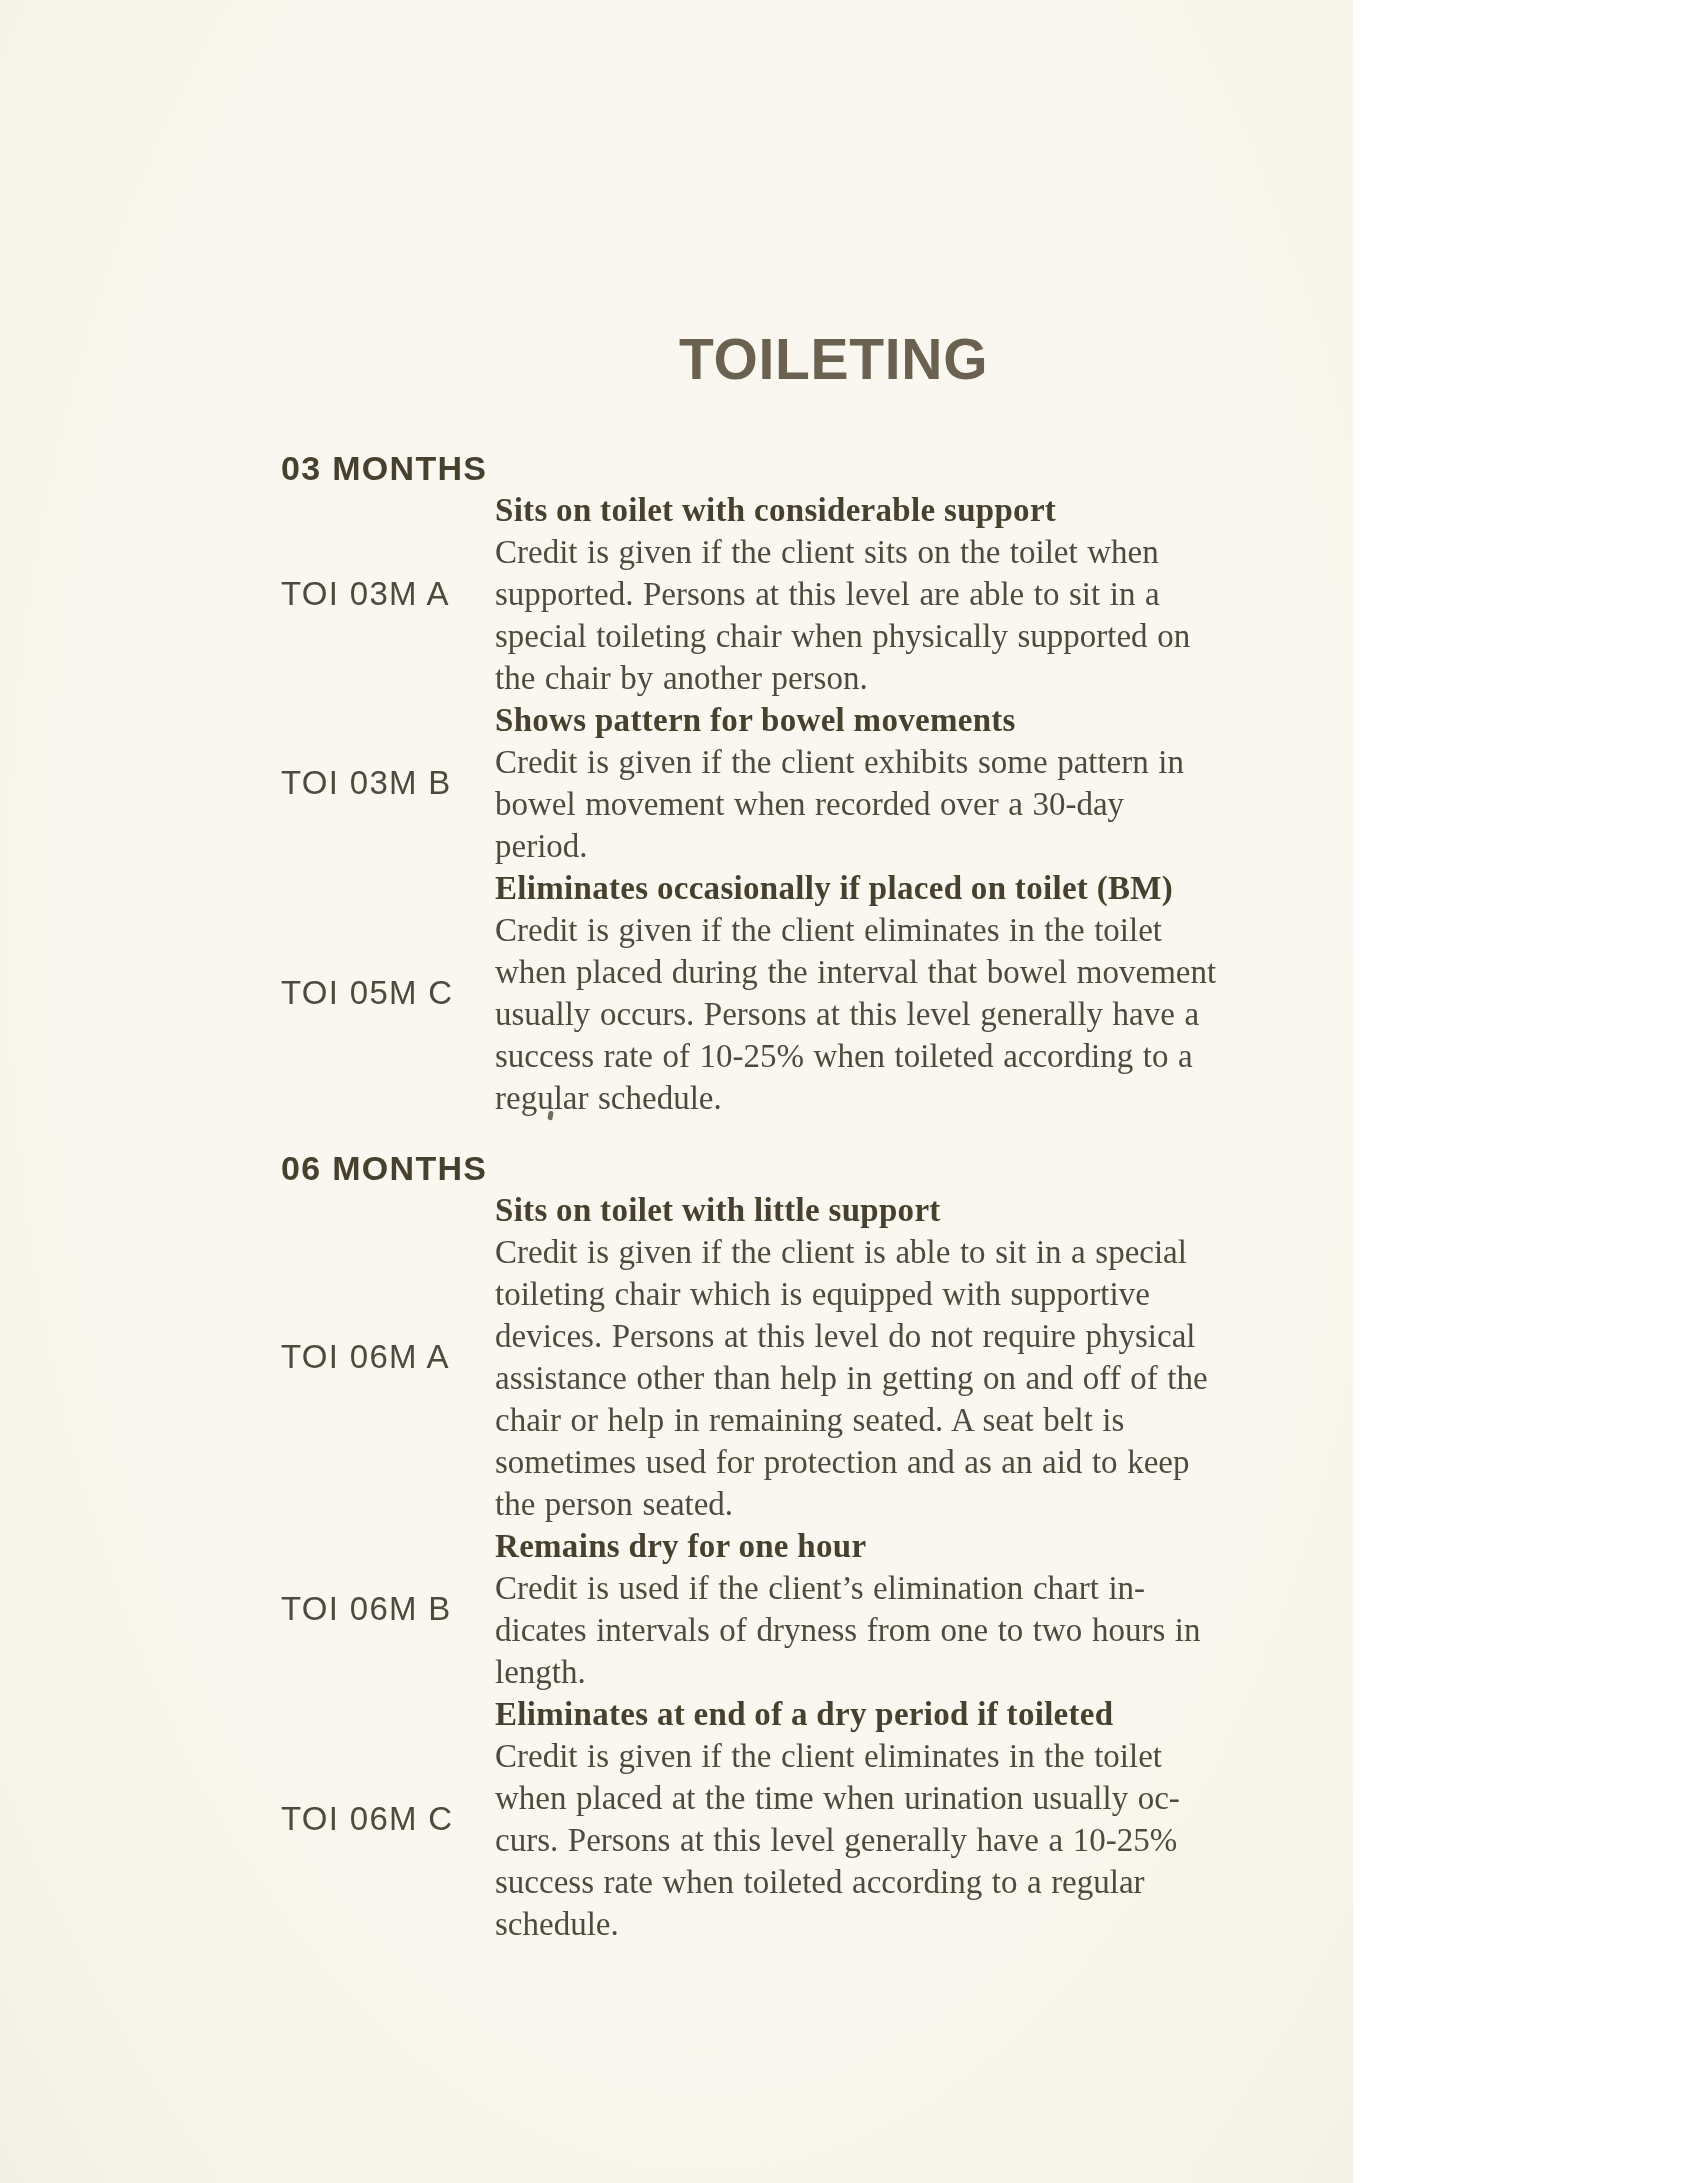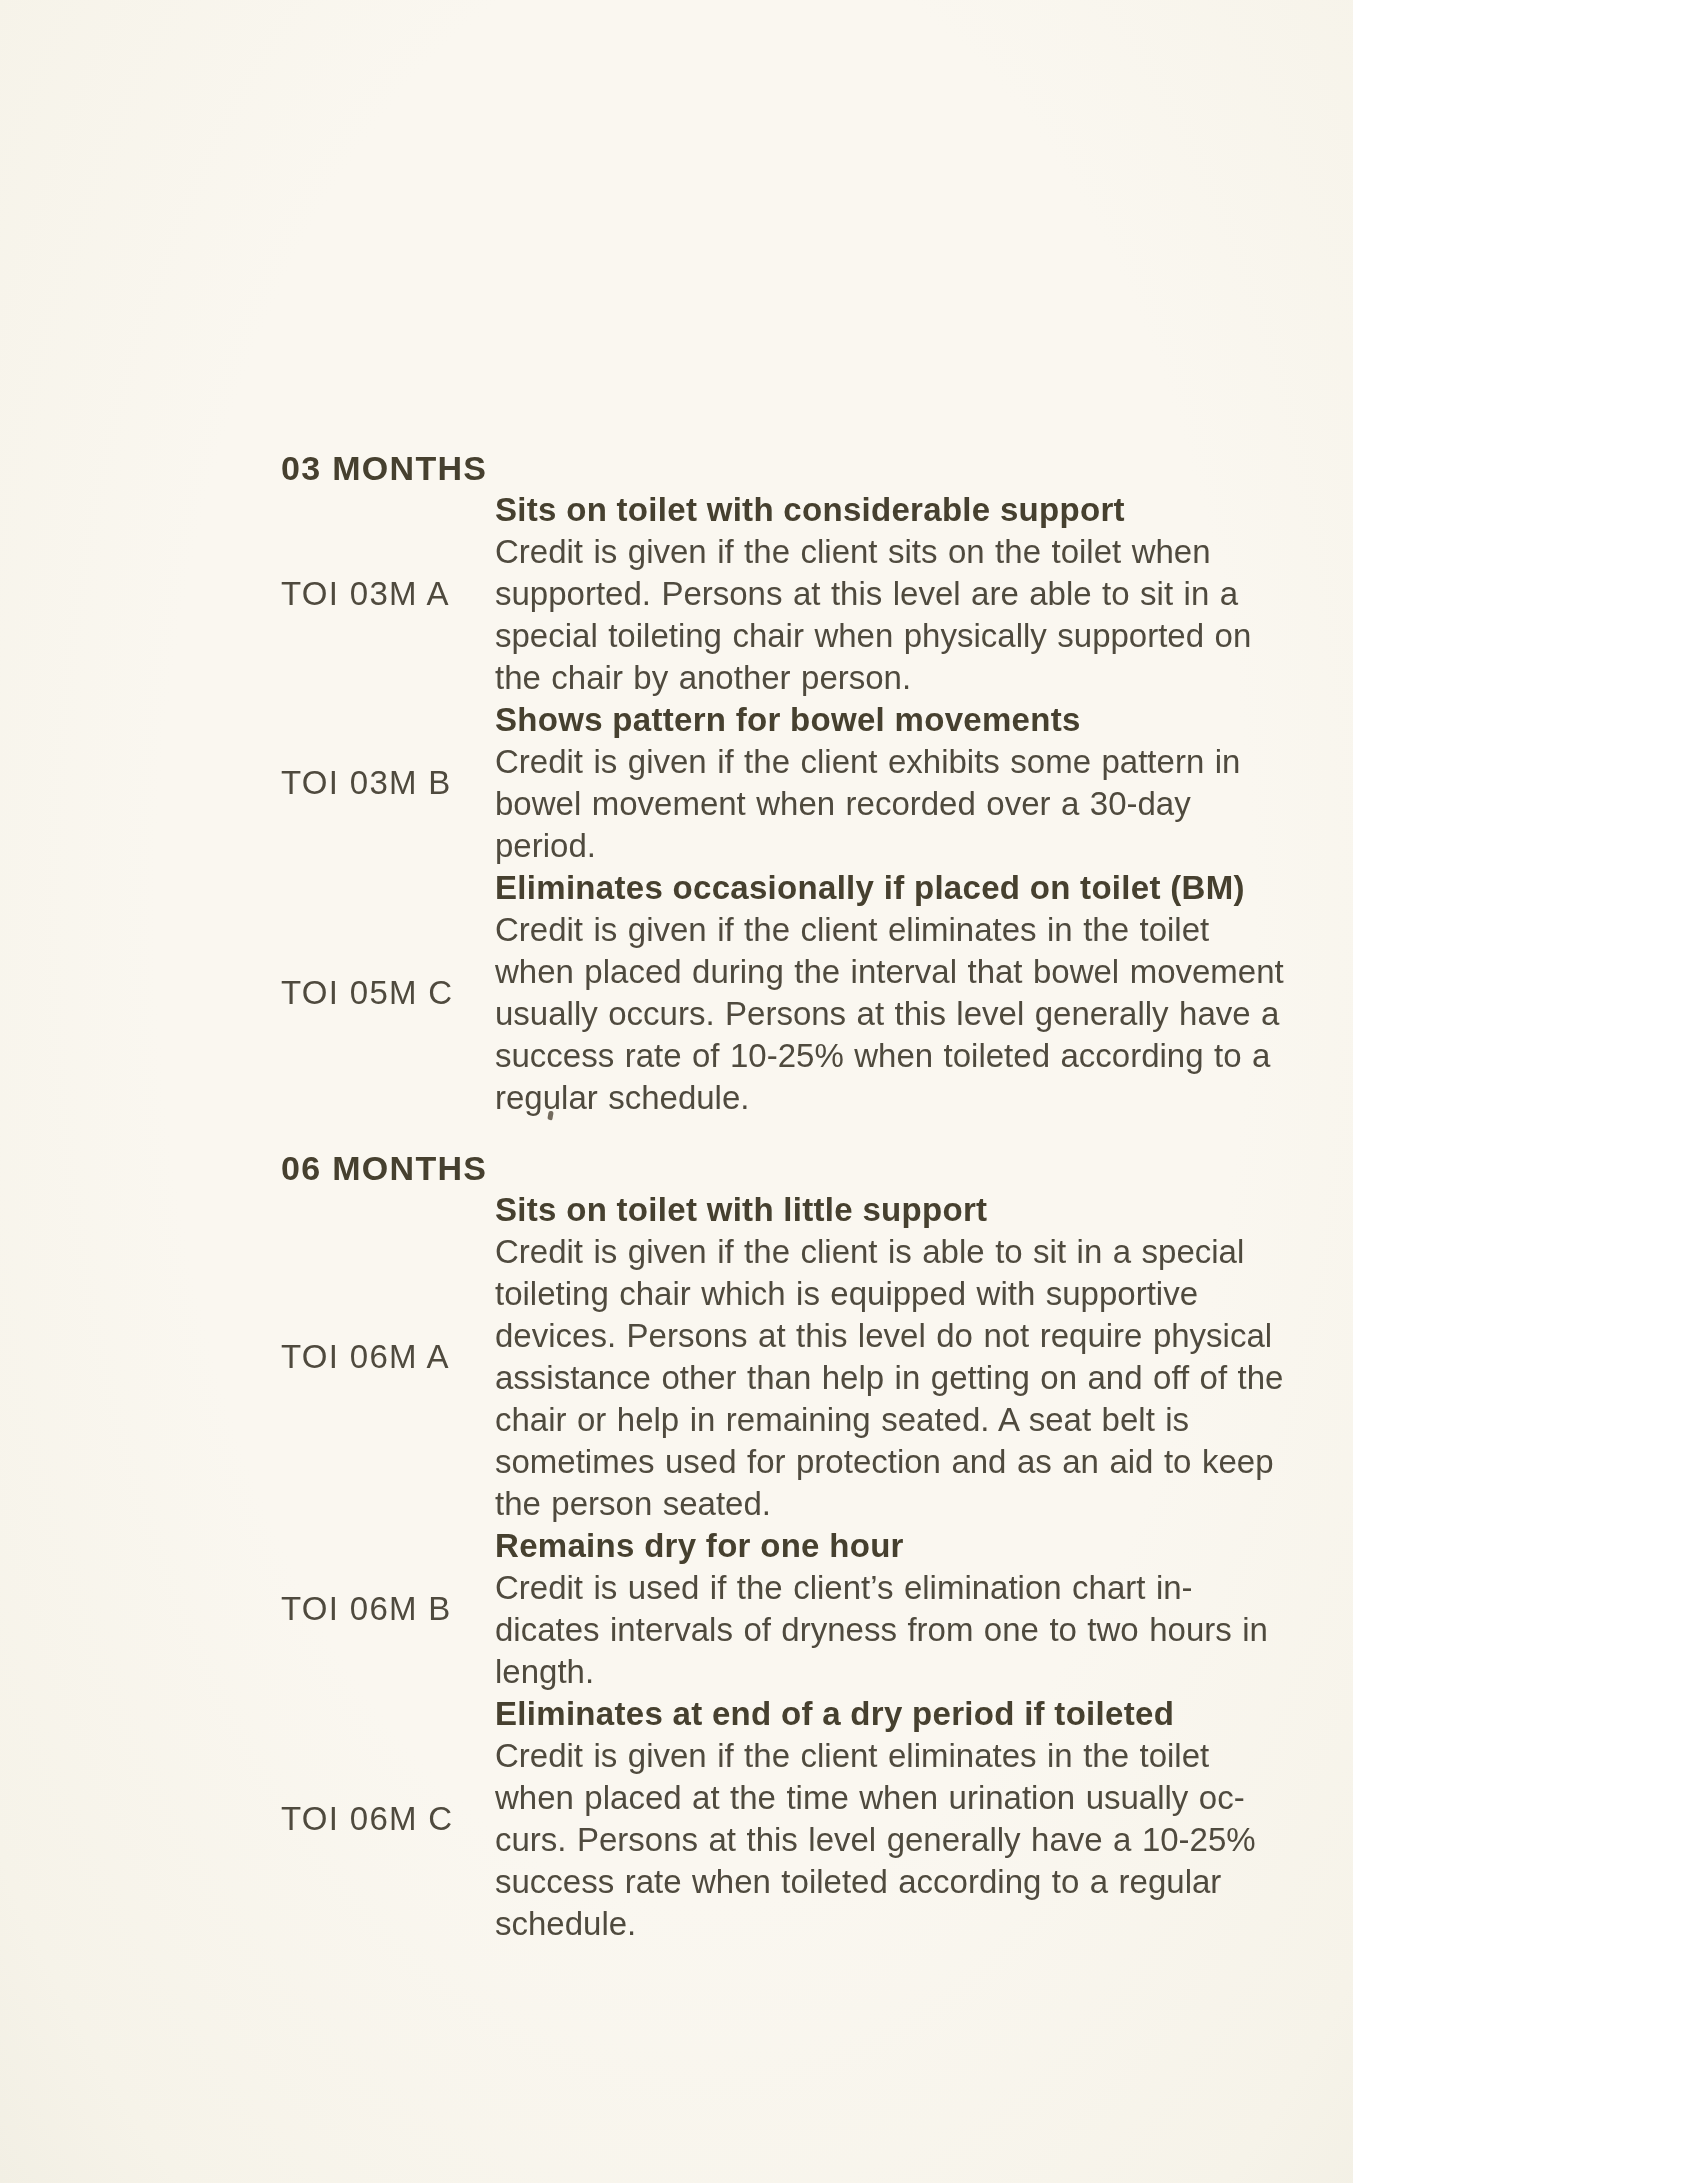--- a/index.html
+++ b/index.html
@@ -50,21 +50,21 @@
   }
   .section-06 { margin-top: 28px; }
   .item { display: flex; align-items: center; }
   .item-code {
     flex: 0 0 214px;
     width: 214px;
     letter-spacing: 1.3px;
     color: #4f4a3e;
     white-space: pre;
   }
-  .item-text { flex: 1; }
+  .item-text { flex: 1; font-family: Liberation Serif, serif; }
   .item-title {
     font-weight: 700;
     letter-spacing: 0.3px;
     color: #46402f;
     white-space: pre;
   }
   .item-body {
     white-space: pre;
     word-spacing: 1.3px;
     color: #4f4a3e;
@@ -81,20 +81,21 @@
     opacity: 0.85;
   }
 </style>
 </head>
 <body>
 
 <div class="page">
 
   <div class="page-number">34</div>
 
+  <h1 class="doc-title">TOILETING</h1>
 
   <div class="content">
 
     <section>
       <h2 class="section-heading">03 MONTHS</h2>
 
       <div class="item">
         <div class="item-code">TOI 03M A</div>
         <div class="item-text">
           <div class="item-title">Sits on toilet with considerable support</div>

